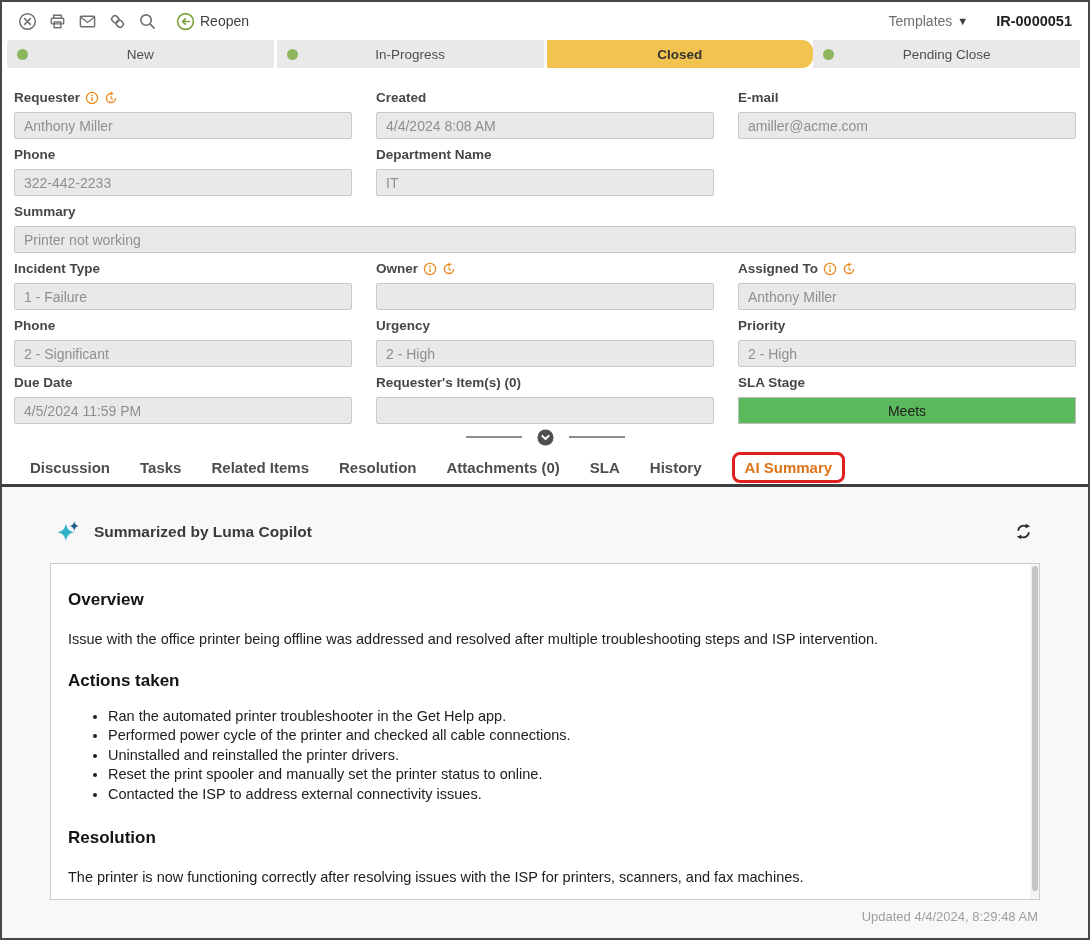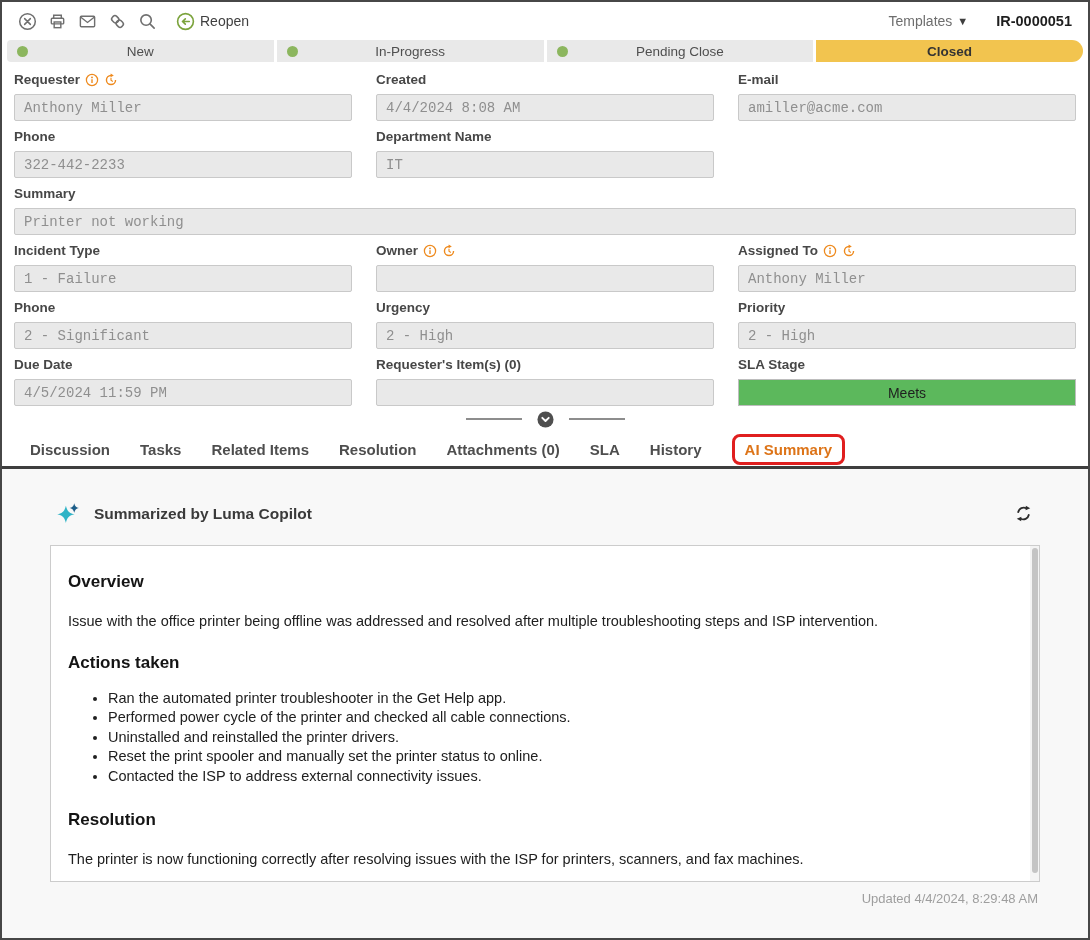--- a/index.html
+++ b/index.html
@@ -16,30 +16,30 @@
   
   .toolbar { height: 36px; display: flex; align-items: center; padding: 2px 16px 0 10px; flex: none; }
   .tool-icon { width: 30px; display: flex; justify-content: center; align-items: center; cursor: pointer; }
   .reopen { display: flex; align-items: center; gap: 5px; margin-left: 14px; cursor: pointer; }
   .reopen-label { font-size: 14px; color: #3f3f3f; }
   .tb-right { margin-left: auto; display: flex; align-items: center; gap: 28px; }
   .templates { font-size: 14px; color: #6e6e6e; cursor: pointer; display: flex; align-items: center; gap: 5px; }
   .caret { color: #3f3f3f; font-size: 11px; }
   .record-id { font-size: 14.5px; font-weight: 700; color: #1e1e1e; }
   
-  .stagebar { display: flex; height: 22px; margin: 2px 5px 0; flex: none; }
+  .stagebar { display: flex; height: 28px; margin: 2px 5px 12px; flex: none; }
   .stage { flex: 1; background: #e9e9e9; margin-right: 3px; position: relative; display: flex; align-items: center; justify-content: center; font-size: 13.5px; color: #4f4f4f; cursor: pointer; }
   .stage:first-child { border-radius: 4px 0 0 4px; }
   .stage .dot { position: absolute; left: 10px; width: 11px; height: 11px; border-radius: 50%; background: #8CB65E; }
   .stage.active { background: #F2C44F; border-radius: 0 11px 11px 0; font-weight: 700; color: #333; margin-right: 0; }
   
   .formwrap { padding: 2px 12px 0; flex: none; }
   .form-grid { display: grid; grid-template-columns: 1fr 1fr 1fr; column-gap: 24px; }
   .field label { display: flex; align-items: center; gap: 5px; font-weight: 700; font-size: 13.5px; color: #474747; margin: 8px 0 6px; line-height: 16px; }
-  .fld { width: 100%; height: 27px; background: #e9e9e9; border: 1px solid #c9c9c9; border-radius: 2px; padding: 0 9px; font-size: 14px; color: #8f8f8f; font-family: Liberation Mono, monospace; }
+  .fld { width: 100%; height: 27px; background: #e9e9e9; border: 1px solid #c9c9c9; border-radius: 2px; padding: 0 9px; font-size: 14px; color: #8f8f8f; font-family: Liberation Sans, sans-serif; }
   .span3 { grid-column: 1 / -1; }
   .sla-bar { height: 27px; background: #5CB85C; border: 1px solid #bdbdbd; display: flex; align-items: center; justify-content: center; font-size: 14px; color: #1f1f1f; }
   
   .collapse-row { height: 26px; display: flex; align-items: center; justify-content: center; gap: 15px; flex: none; }
   .cline { width: 56px; height: 2px; background: #8d8d8d; }
   .ccircle { cursor: pointer; display: flex; }
   
   .tabs { display: flex; align-items: center; padding-left: 28px; height: 34px; gap: 30px; font-size: 15px; color: #4e4e4e; flex: none; font-weight: bold; }
   .tab { cursor: pointer; white-space: nowrap; }
   .tab-annotation { border: 3px solid #E01F1F; border-radius: 8px; padding: 4px 10px; display: inline-block; }
@@ -117,26 +117,26 @@
 
 <div class="stagebar">
   <div class="stage">
     <span class="dot"></span>
     <span>New</span>
   </div>
   <div class="stage">
     <span class="dot"></span>
     <span>In-Progress</span>
   </div>
+  <div class="stage active">
+    <span>Closed</span>
+  </div>
   <div class="stage">
     <span class="dot"></span>
     <span>Pending Close</span>
-  </div>
-  <div class="stage active">
-    <span>Closed</span>
   </div>
 </div>
 
 <div class="formwrap">
   <div class="form-grid">
     <div class="field">
       <label>
         <span>Requester</span>
         <span>
             <svg width="14" height="14" viewBox="0 0 20 20">

